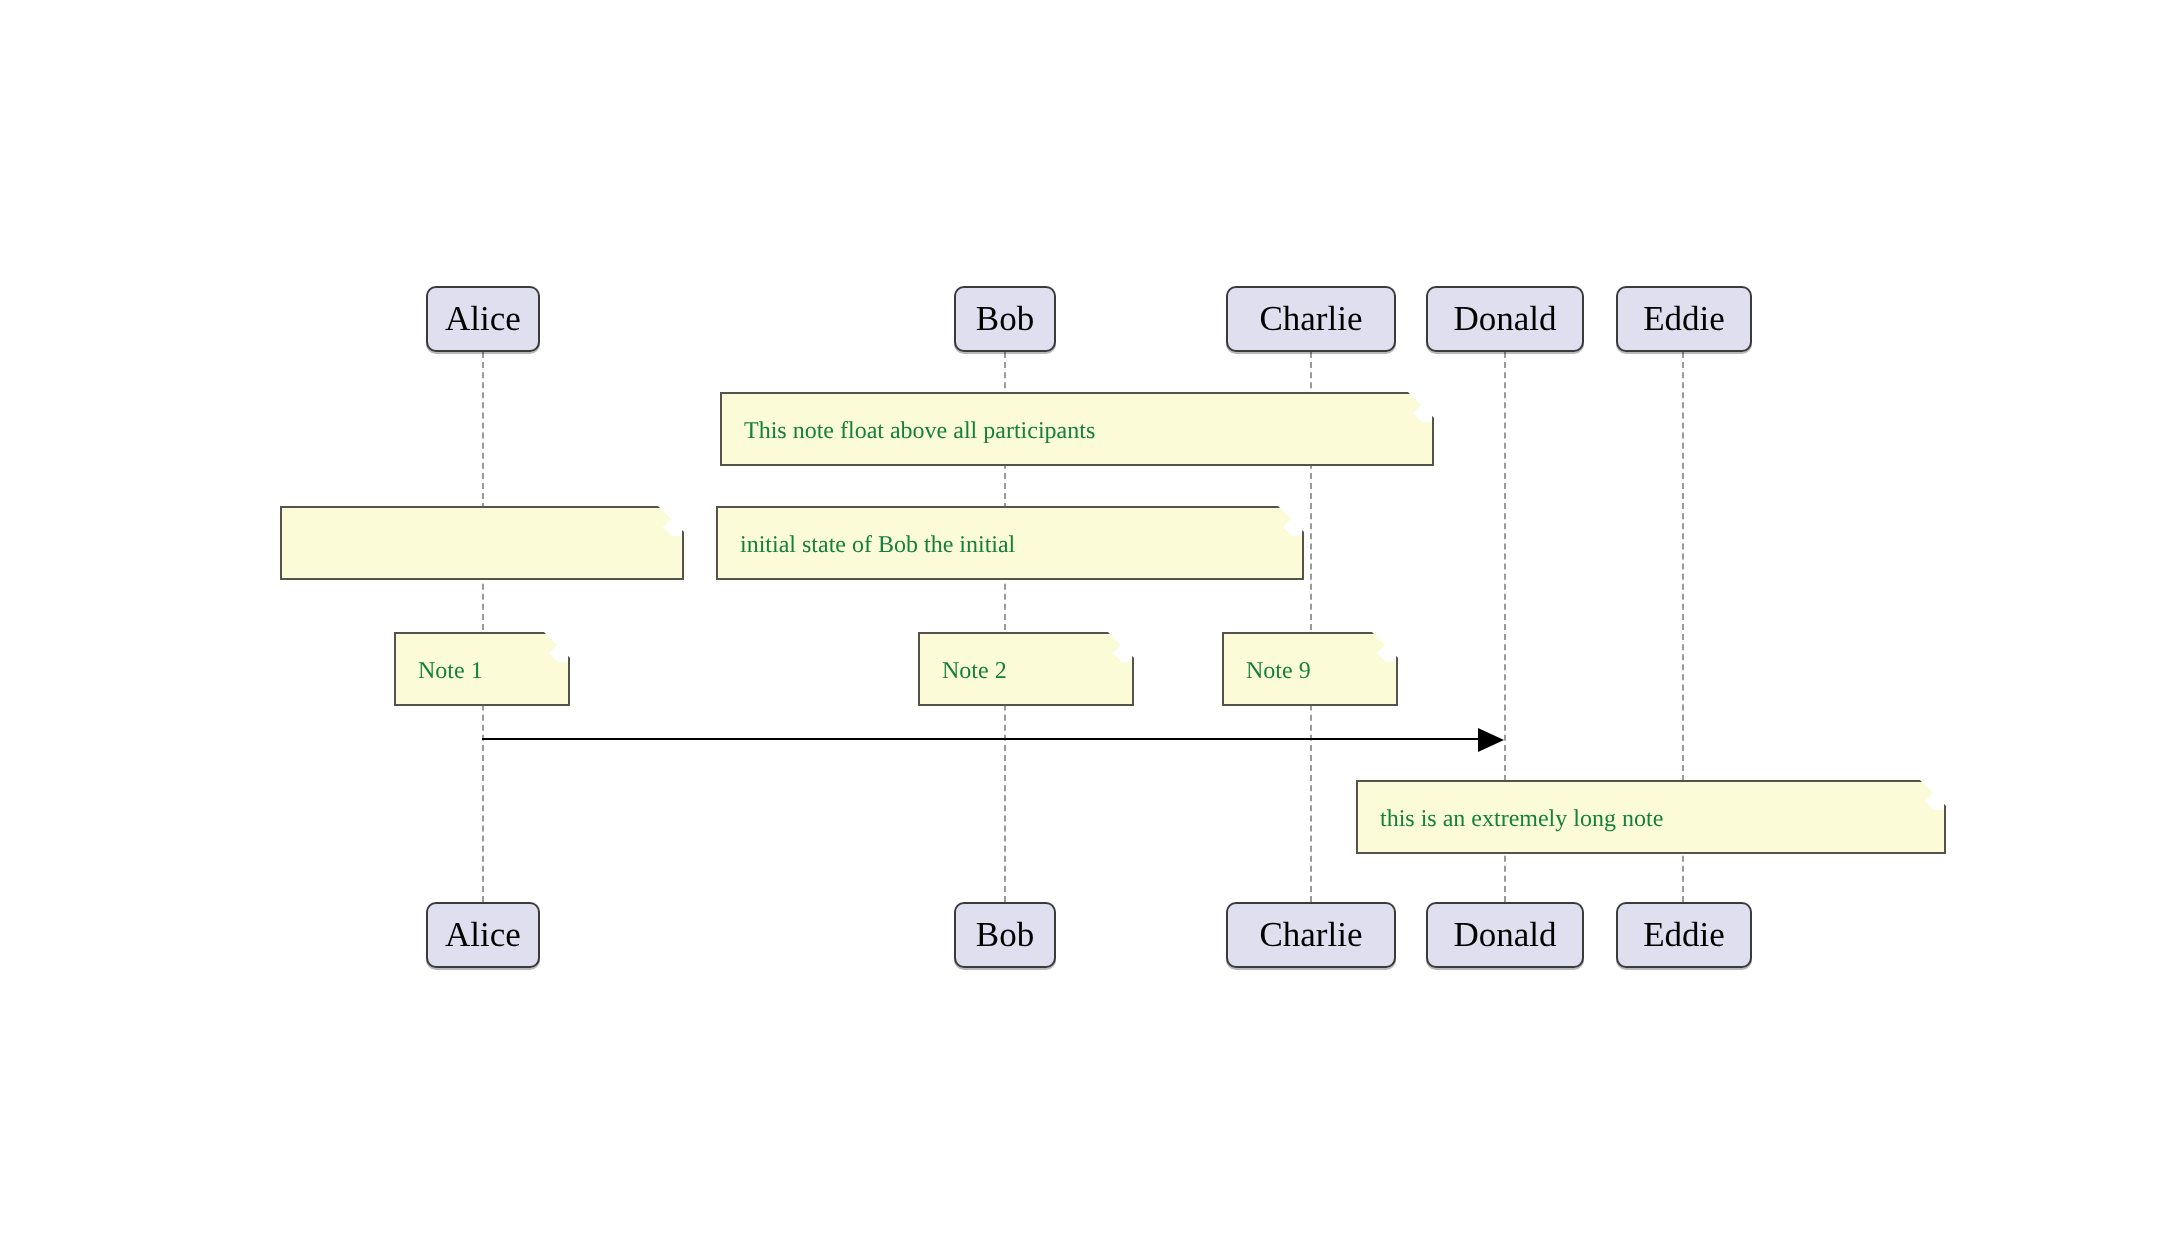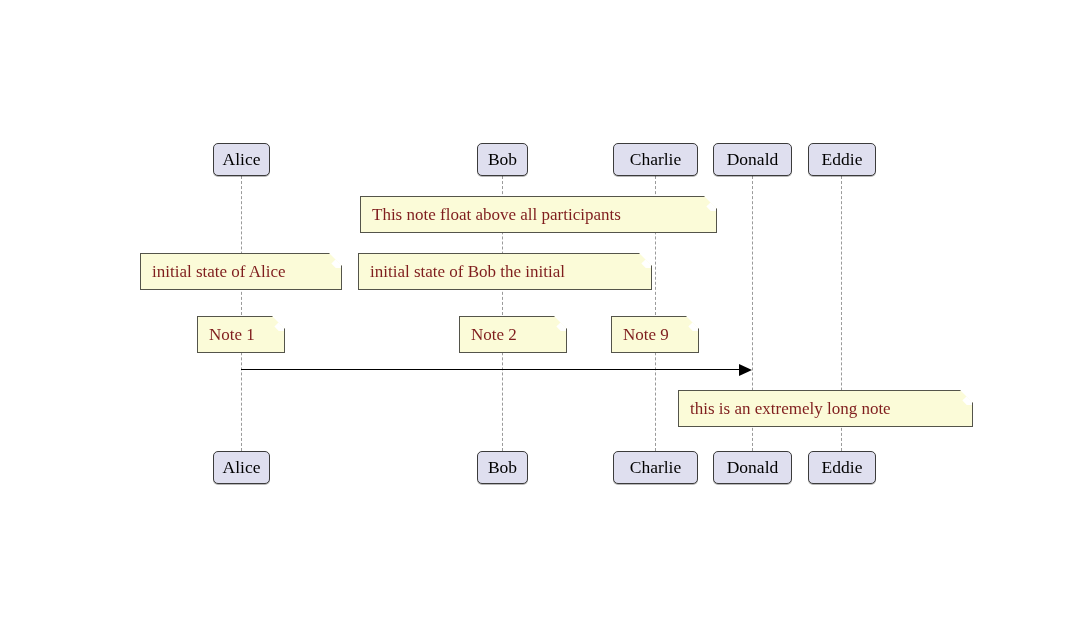--- a/index.html
+++ b/index.html
@@ -50,22 +50,22 @@
   
   .note {
     position: absolute;
     box-sizing: border-box;
     height: 37px;
     background: #fbfbd8;
     border: 1.3px solid #54544a;
     display: flex;
     align-items: center;
     z-index: 4;
-    font-size: 17px;
-    color: #7f1d1d;
+    font-size: 12px;
+    color: #15803d;
     line-height: 1;
     box-shadow: 1px 1px 0 rgba(0,0,0,0.30);
     clip-path: polygon(0 0, calc(100% - 13px) 0, 100% 13px, 100% 100%, 0 100%);
   }
   .note .note-text {
     padding: 0 11px;
     white-space: nowrap;
   }
   
   .note .fold {
@@ -155,21 +155,20 @@
         <span>Eddie</span>
       </div>
     </div>
 
   <div id="notes">
       <div class="note" style="left: 360px; top: 196px; width: 357px; background: rgb(251, 251, 216); border-color: rgb(84, 84, 74);">
         <span class="note-text">This note float above all participants</span>
         <span class="fold"></span>
       </div>
       <div class="note" style="left: 140px; top: 253px; width: 202px; background: rgb(251, 251, 216); border-color: rgb(84, 84, 74);">
-        <span class="note-text">initial state of Alice</span>
         <span class="fold"></span>
       </div>
       <div class="note" style="left: 358px; top: 253px; width: 294px; background: rgb(251, 251, 216); border-color: rgb(84, 84, 74);">
         <span class="note-text">initial state of Bob the initial</span>
         <span class="fold"></span>
       </div>
       <div class="note" style="left: 197px; top: 316px; width: 88px; background: rgb(251, 251, 216); border-color: rgb(84, 84, 74);">
         <span class="note-text">Note 1</span>
         <span class="fold"></span>
       </div>

